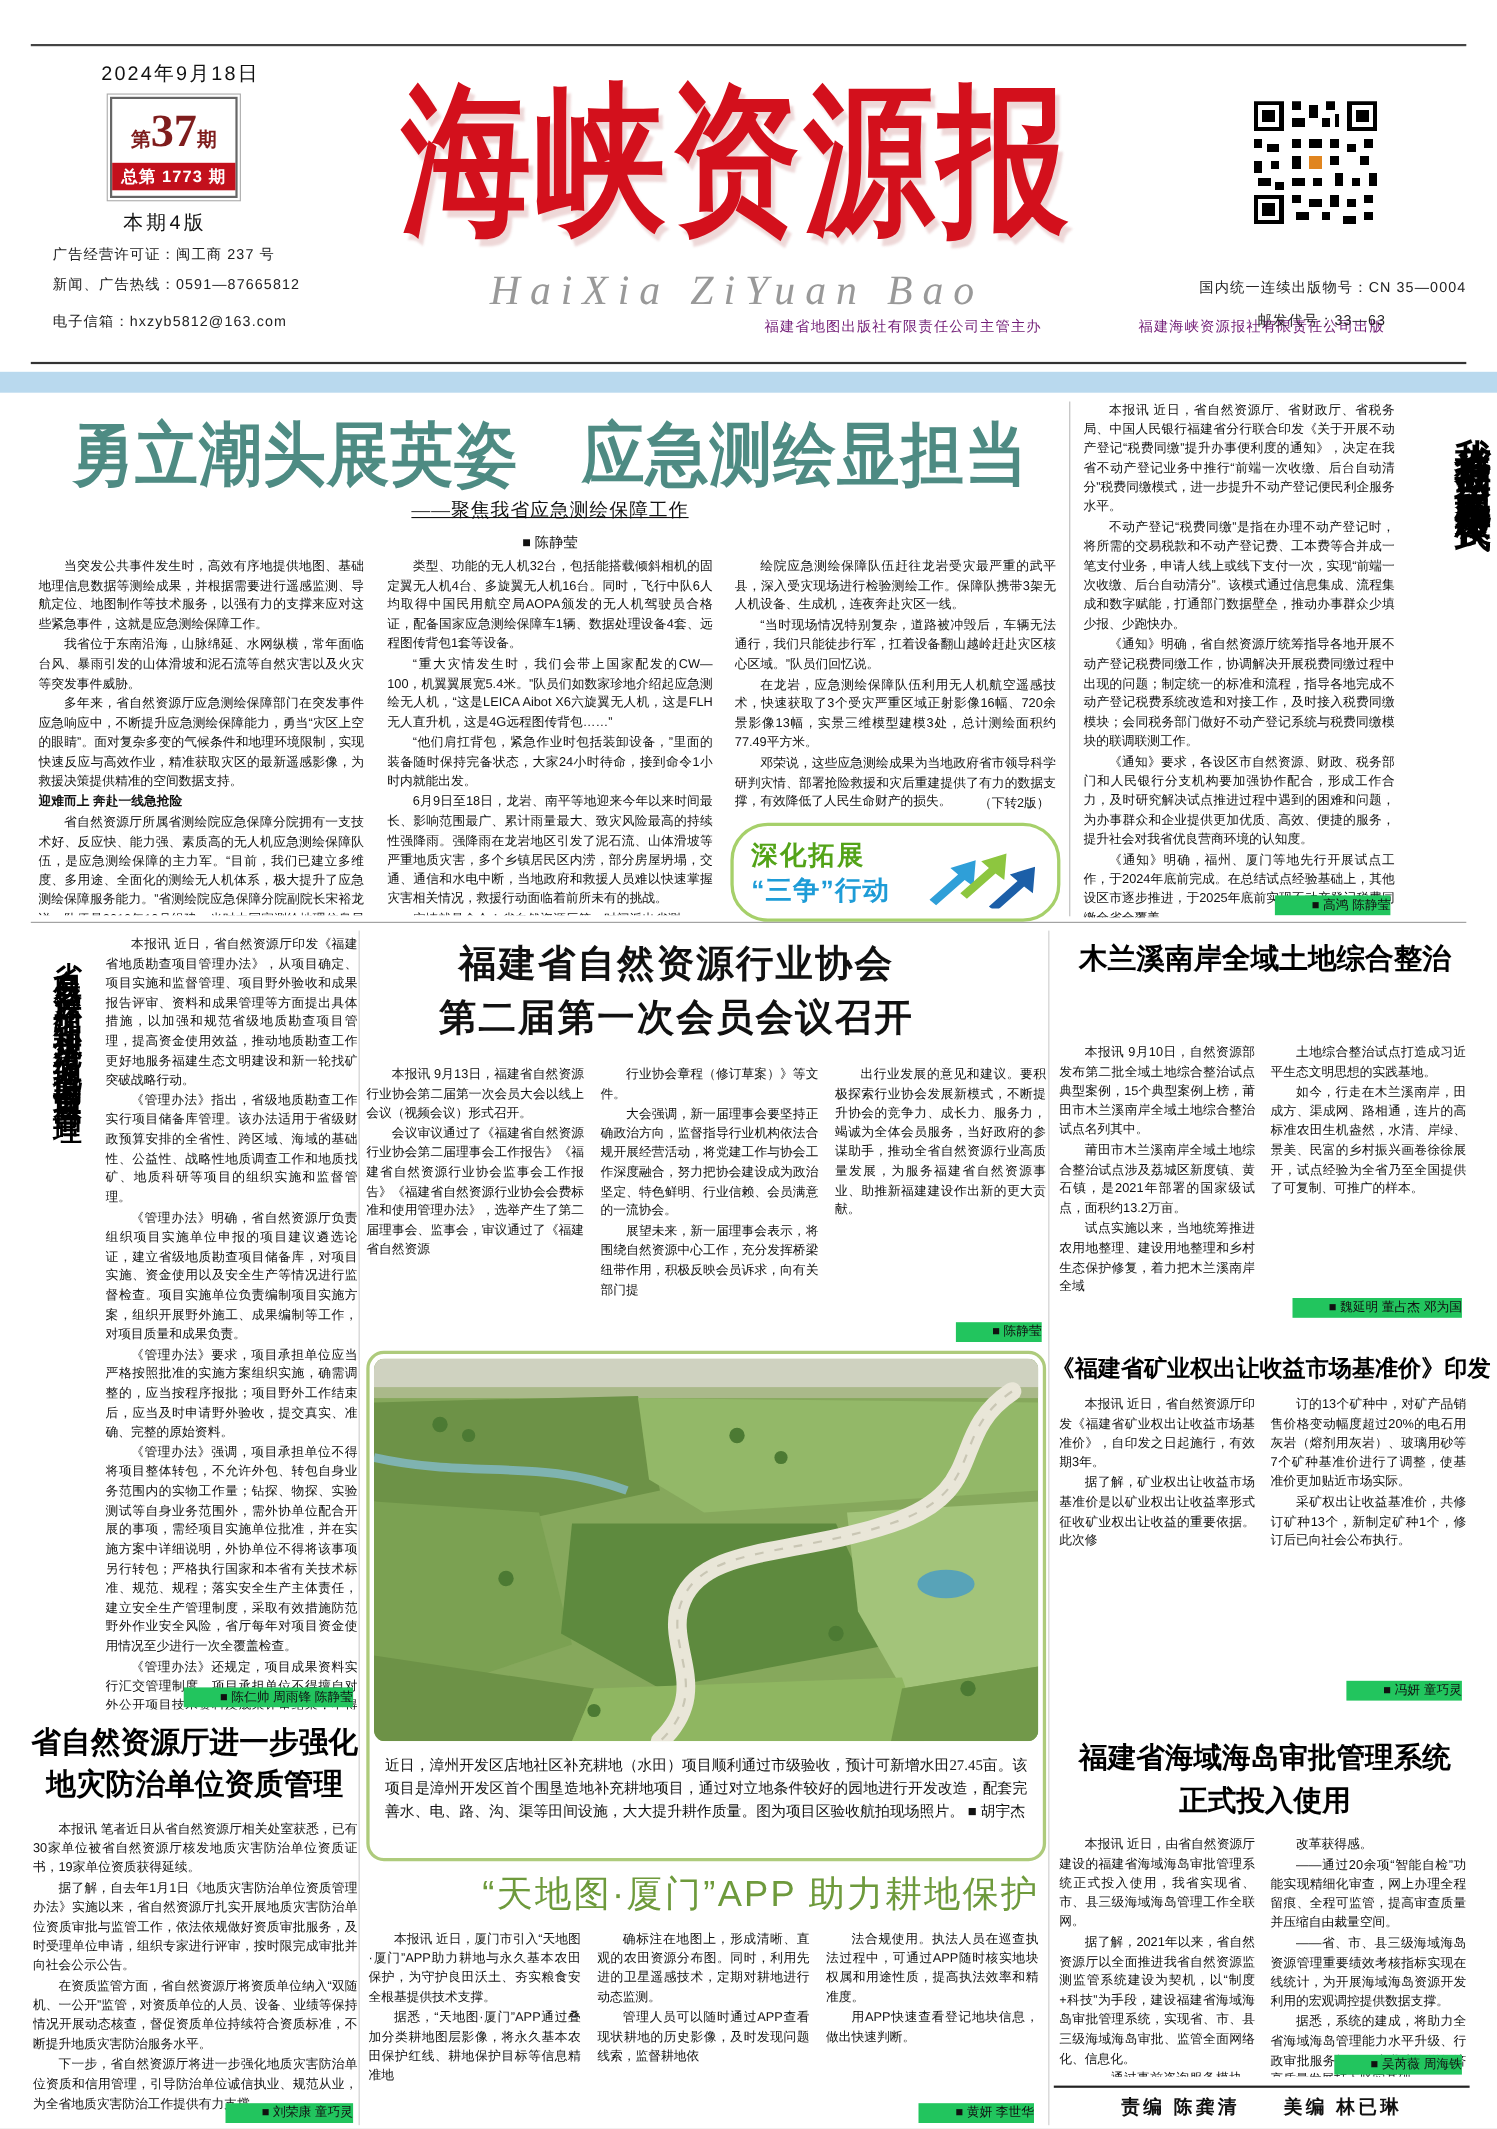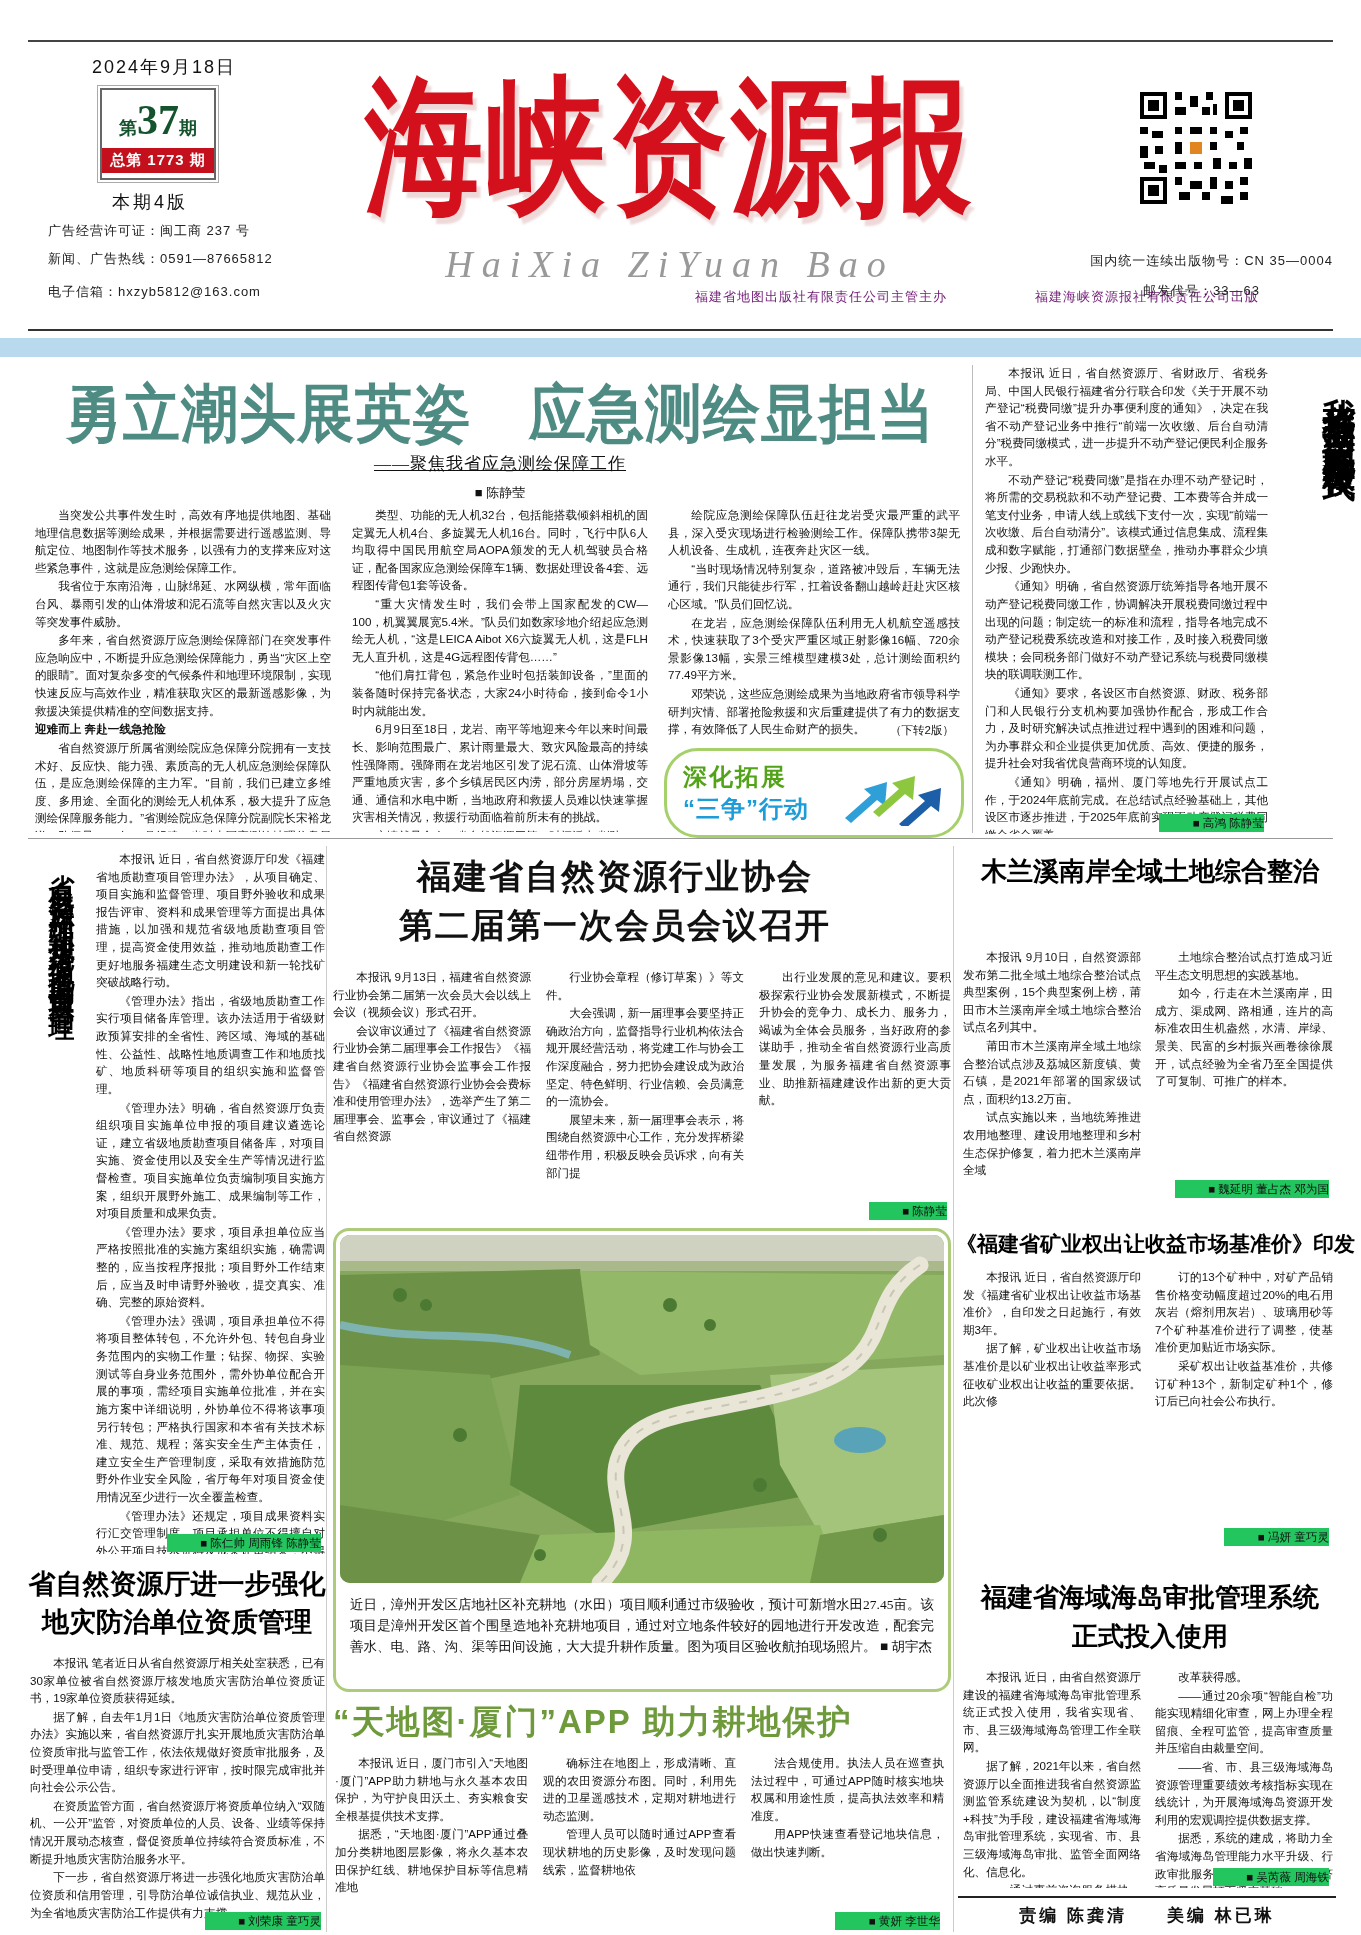--- a/index.html
+++ b/index.html
@@ -8,21 +8,21 @@
   .abs{position:absolute;}
   .rule{position:absolute;background:#444;}
   .art p{margin:0 0 1px;text-indent:2em;text-align:justify;font-size:11.6px;line-height:1.52;}
   .colbox{position:absolute;overflow:hidden;}
   .byline-abs{position:absolute;right:4px;bottom:1px;background:#22c55e;padding-left:10px;
               font-size:11.5px;text-indent:0;}
   
   .date{font-size:18px;letter-spacing:2px;}
   .issue-box{position:absolute;border:2px solid #666;outline:1px solid #aaa;outline-offset:2px;
              background:#fff;text-align:center;}
-  .issue-line{font-size:18px;color:#14532d;font-weight:bold;padding-top:6px;}
+  .issue-line{font-size:18px;color:#7f1d1d;font-weight:bold;padding-top:6px;}
   .issue-num{font-size:42px;font-family:"Liberation Serif",serif;}
   .issue-total{background:#c3101c;color:#fff;font-weight:bold;font-size:15px;
                padding:3px 0;margin-top:4px;letter-spacing:1px;}
   .pages-note{font-size:18px;letter-spacing:3px;}
   .mast-small{font-size:13px;color:#222;letter-spacing:1px;}
   .mast-title{font-family:"DejaVu Serif",serif;font-weight:bold;font-size:118px;color:#d3101c;
               letter-spacing:4px;white-space:nowrap;transform:scaleY(1.25);transform-origin:top;
               text-shadow:4px 5px 2px rgba(160,40,40,.18);}
   .pinyin{font-family:"Liberation Serif",serif;font-style:italic;font-size:38px;color:#999;
           letter-spacing:9px;white-space:nowrap;}
@@ -30,21 +30,21 @@
   .band{position:absolute;left:0;width:1361px;height:19px;background:#b9d9ee;}
   
   .lead-hl{font-size:57px;font-weight:bold;color:#4e8b83;text-align:center;letter-spacing:1px;
            transform:scaleY(1.1);transform-origin:top;white-space:nowrap;}
   .lead-sub{font-family:"Liberation Serif",serif;font-size:17px;text-align:center;letter-spacing:1px;text-decoration:underline;}
   .lead-byline{font-size:13px;text-align:center;}
   .subhead{font-weight:bold;font-size:15.5px;text-align:center;margin:6px 0;text-indent:0!important;}
   .assoc-hl{font-family:"Liberation Serif",serif;font-weight:bold;font-size:34px;text-align:center;
             letter-spacing:2px;line-height:1.45;}
   .blk-hl{font-weight:bold;text-align:center;color:#000;}
-  .green-hl{font-weight:bold;text-align:left;color:#6e9a3c;letter-spacing:2px;}
+  .green-hl{font-weight:normal;text-align:right;color:#6e9a3c;letter-spacing:2px;}
   .vt{writing-mode:vertical-rl;text-orientation:upright;font-weight:bold;color:#000;}
   .vt-tax{font-size:33px;line-height:38px;letter-spacing:5px;}
   .vt-geo{font-size:26px;line-height:44px;letter-spacing:7px;}
   .jump{position:absolute;right:6px;bottom:2px;font-size:11.5px;background:#fff;padding-left:8px;}
   
   .badge{position:absolute;border:3px solid #a6d06a;border-radius:34px;background:#fff;
          display:flex;align-items:center;justify-content:space-between;padding:4px 16px;}
   .badge-l1{color:#53a318;font-weight:bold;font-size:24px;letter-spacing:2px;}
   .badge-l2{color:#1e9cd7;font-weight:bold;font-size:24px;letter-spacing:1px;}
   

